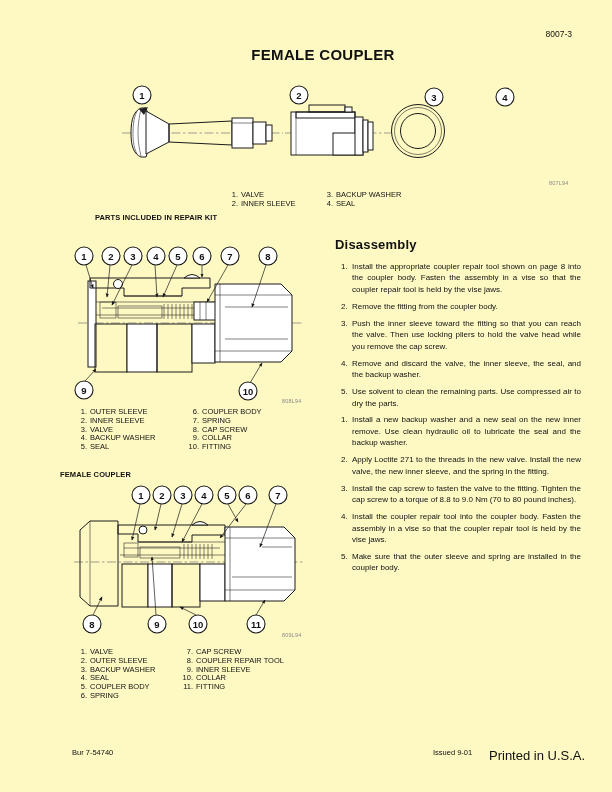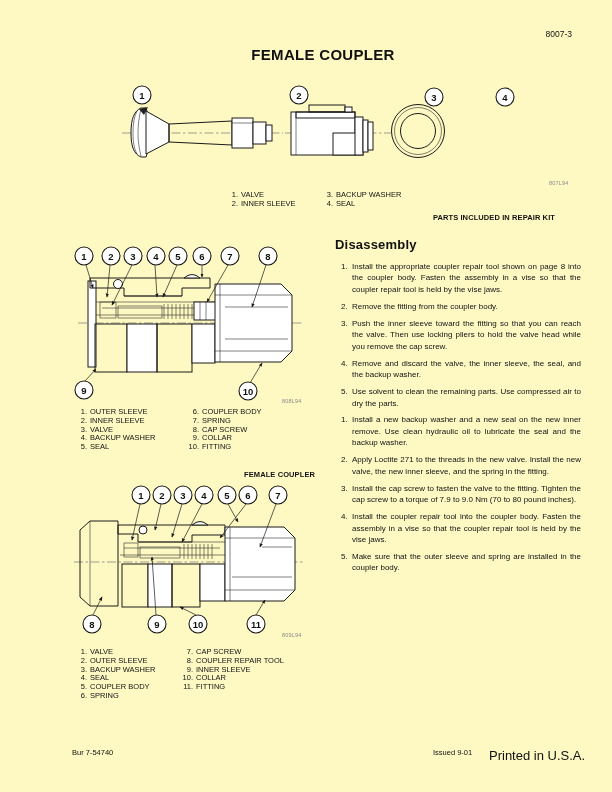--- a/index.html
+++ b/index.html
@@ -16,21 +16,21 @@
   .ln{stroke:#1a1a1a;stroke-width:1;fill:none;}
   .lnf{stroke:#1a1a1a;stroke-width:1;fill:#fff;}
   .thin{stroke:#1a1a1a;stroke-width:.55;fill:none;}
   .leader{stroke:#1a1a1a;stroke-width:.7;fill:none;}
   .cl{stroke:#777;stroke-width:.7;fill:none;stroke-dasharray:9 2.5 2.5 2.5;}
   
   .cap{position:absolute;font-size:7.5px;line-height:8.8px;}
   .cap .row{display:flex;white-space:nowrap;}
   .cap .num{flex:none;width:13px;text-align:right;margin-right:3px;}
   .cap .numw{flex:none;width:15px;text-align:right;margin-right:3px;}
-  .captitle{position:absolute;font-size:7.5px;font-weight:bold;text-align:right;line-height:10px;letter-spacing:.1px;}
+  .captitle{position:absolute;font-size:7.5px;font-weight:bold;text-align:left;line-height:10px;letter-spacing:.1px;}
   
   .rc{position:absolute;left:335px;top:237px;width:246px;}
   .rc h2{font-size:13px;font-weight:bold;margin:0 0 9px 0;letter-spacing:.2px;}
   .rc h2.h2b{margin-top:12px;}
   .step{display:flex;margin-bottom:5.5px;font-size:8px;line-height:11.45px;padding-left:6px;}
   .step .sn{flex:0 0 11px;}
   .step .st{flex:1;text-align:justify;}
   .imp{font-size:8px;line-height:11.45px;text-align:justify;margin:7px 0 0 0;}
   .imp .implabel{font-weight:bold;}
   .imp .imptext{font-style:italic;}
@@ -479,21 +479,21 @@
     <div class="step">
       <span class="sn">1.</span>
       <span class="st">Install a new backup washer and a new seal on the new inner remove. Use clean hydraulic oil to lubricate the seal and the backup washer.</span>
     </div>
     <div class="step">
       <span class="sn">2.</span>
       <span class="st">Apply Loctite 271 to the threads in the new valve. Install the new valve, the new inner sleeve, and the spring in the fitting.</span>
     </div>
     <div class="step">
       <span class="sn">3.</span>
-      <span class="st">Install the cap screw to fasten the valve to the fitting. Tighten the cap screw to a torque of 7.9 to 9.0 Nm (70 to 80 pound inches).</span>
+      <span class="st">Install the cap screw to fasten the valve to the fitting. Tighten the cap screw to a torque of 8.8 to 9.0 Nm (70 to 80 pound inches).</span>
     </div>
     <div class="step">
       <span class="sn">4.</span>
       <span class="st">Install the coupler repair tool into the coupler body. Fasten the assembly in a vise so that the coupler repair tool is held by the vise jaws.</span>
     </div>
     <div class="step">
       <span class="sn">5.</span>
       <span class="st">Make sure that the outer sleeve and spring are installed in the coupler body.</span>
     </div>
   </div>

